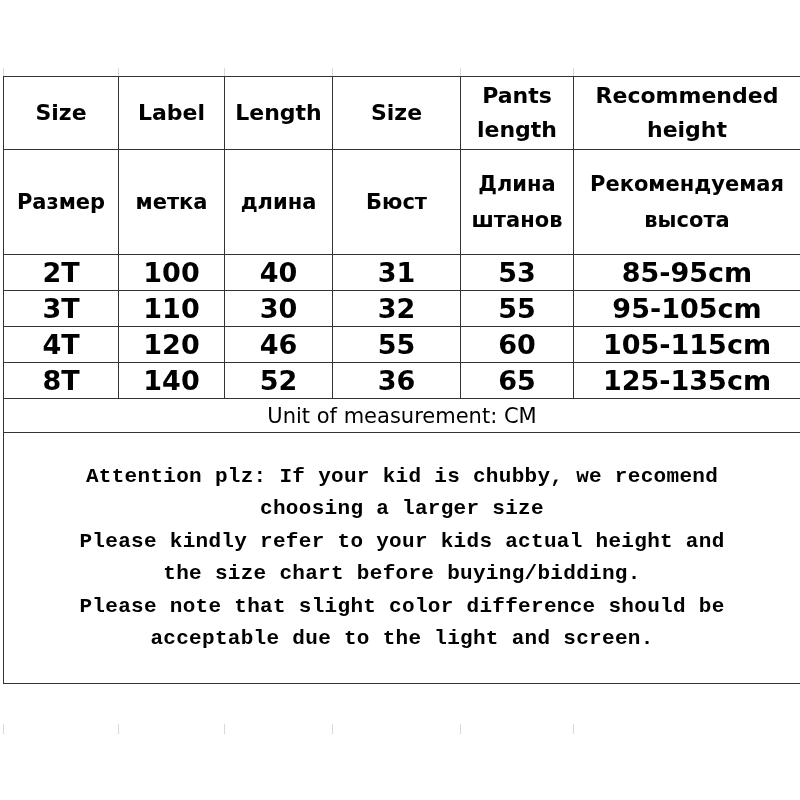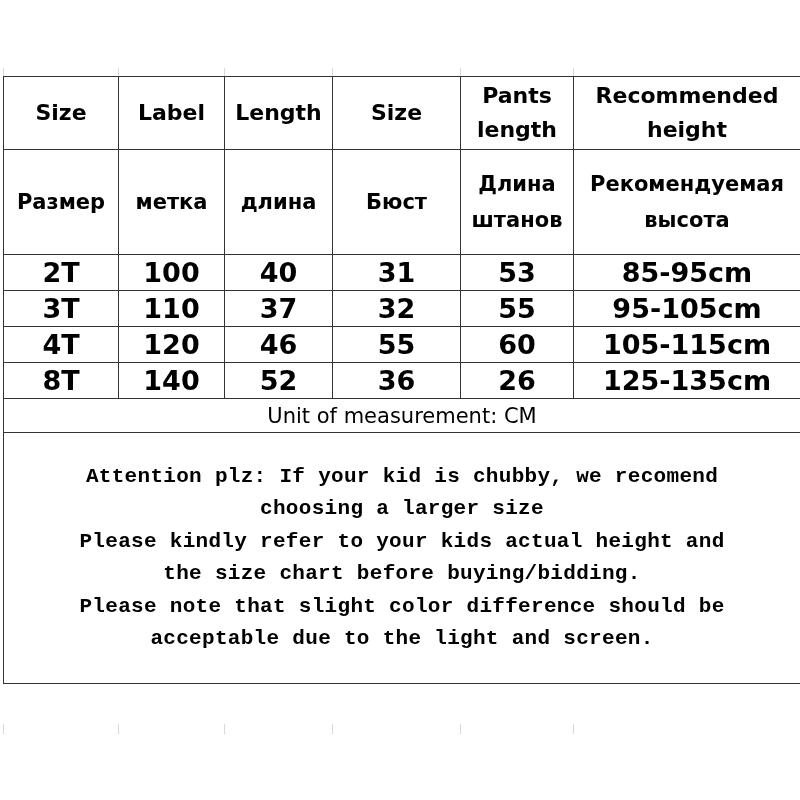--- a/index.html
+++ b/index.html
@@ -86,39 +86,39 @@
     <td>2T</td>
     <td>100</td>
     <td>40</td>
     <td>31</td>
     <td>53</td>
     <td>85-95cm</td>
   </tr>
   <tr class="dr">
     <td>3T</td>
     <td>110</td>
-    <td>37</td>
+    <td>30</td>
     <td>32</td>
     <td>55</td>
     <td>95-105cm</td>
   </tr>
   <tr class="dr">
     <td>4T</td>
     <td>120</td>
     <td>46</td>
     <td>55</td>
     <td>60</td>
     <td>105-115cm</td>
   </tr>
   <tr class="dr">
     <td>8T</td>
     <td>140</td>
     <td>52</td>
     <td>36</td>
-    <td>26</td>
+    <td>65</td>
     <td>125-135cm</td>
   </tr>
   <tr>
     <td colspan="6" class="unit">Unit of measurement: CM</td>
   </tr>
   <tr>
     <td colspan="6" class="note">
       <div>Attention plz: If your kid is chubby, we recomend</div>
       <div>choosing a larger size</div>
       <div>Please kindly refer to your kids actual height and</div>

